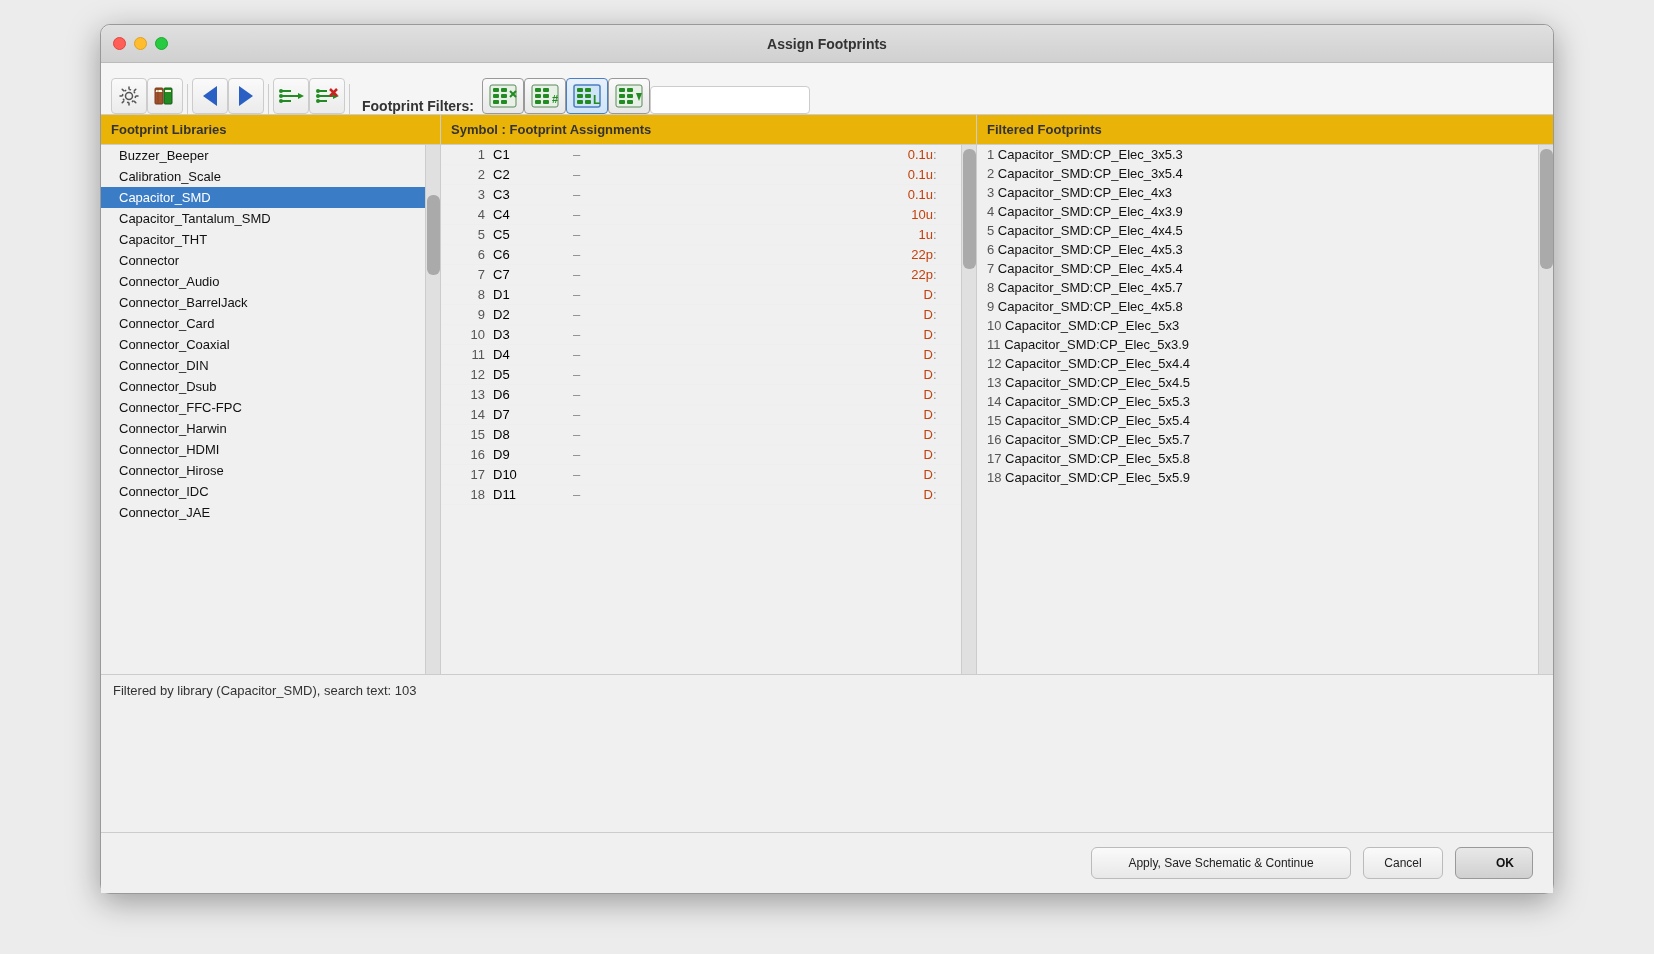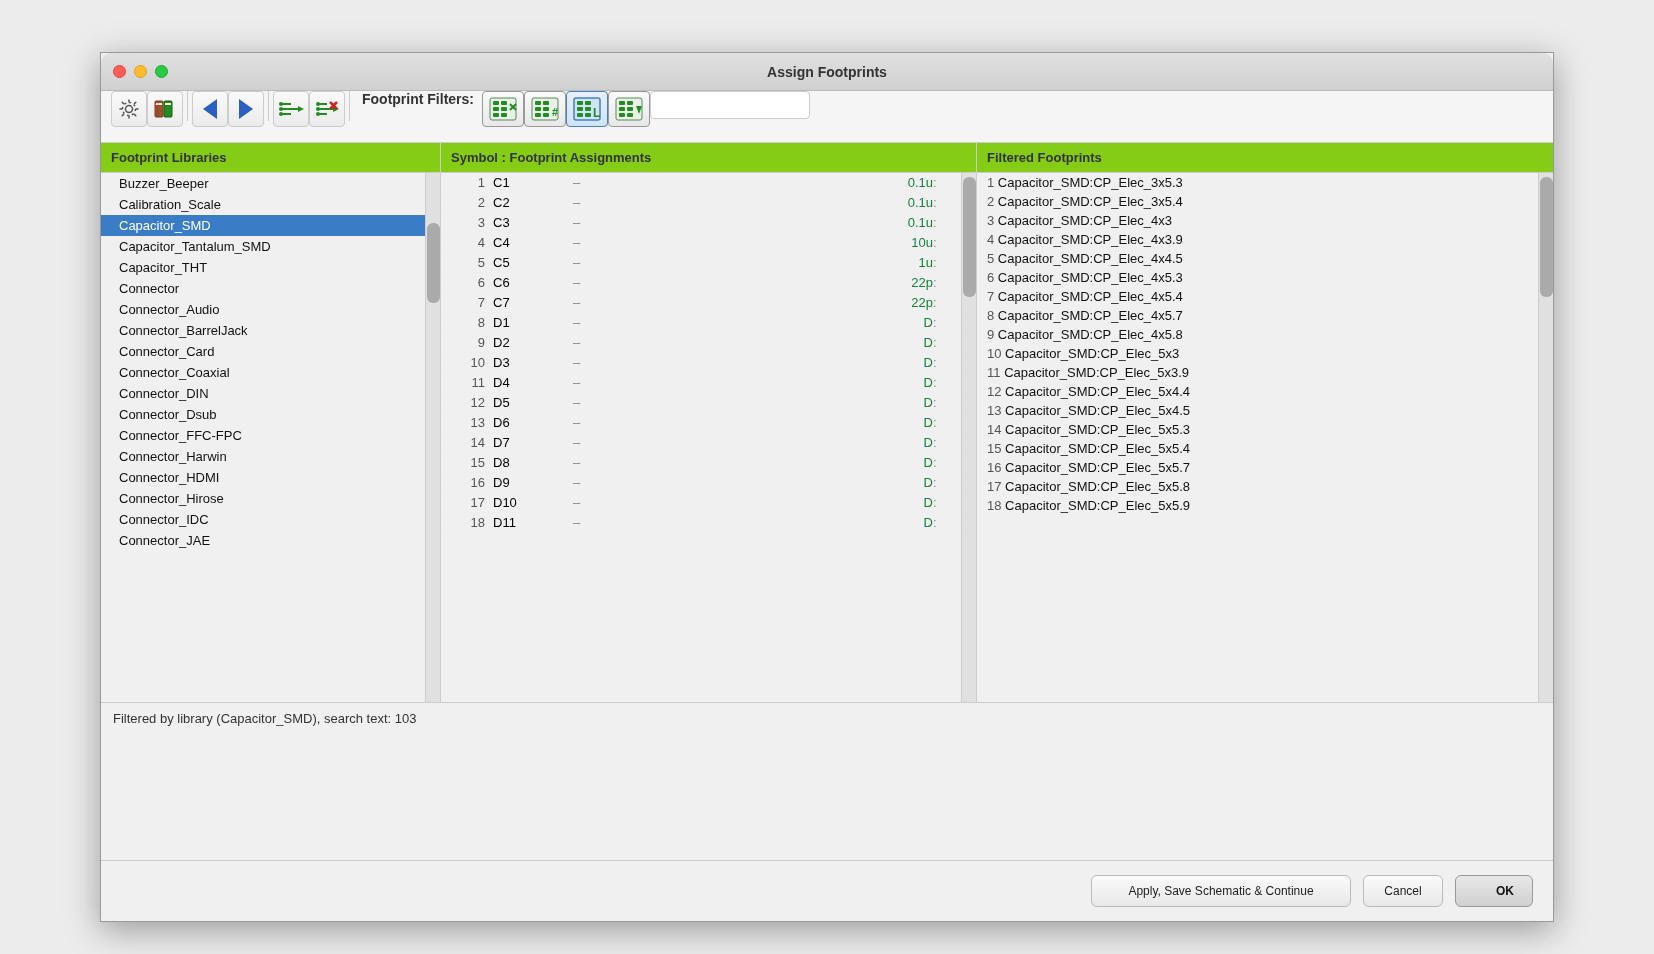--- a/index.html
+++ b/index.html
@@ -8,24 +8,24 @@
       font-size: 13px;
       background: #ececec;
       width: 1654px;
       height: 954px;
       overflow: hidden;
     }
     .window {
       width: 1454px;
       height: 870px;
       background: #f0f0f0;
-      border-radius: 0;
+      border-radius: 10px;
       border: 1px solid #999;
       box-shadow: 0 8px 32px rgba(0,0,0,0.35);
-      margin: 52px auto;
+      margin: 24px auto;
       display: flex;
       flex-direction: column;
     }
     .titlebar {
       background: linear-gradient(to bottom, #e0e0e0, #d0d0d0);
       border-radius: 10px 10px 0 0;
       height: 38px;
       display: flex;
       align-items: center;
       padding: 0 12px;
@@ -50,21 +50,21 @@
       transform: translateX(-50%);
       font-size: 14px;
       font-weight: 600;
       color: #333;
     }
     .toolbar {
       background: #f5f5f5;
       border-bottom: 1px solid #ccc;
       height: 52px;
       display: flex;
-      align-items: flex-start;
+      align-items: flex-end;
       padding: 0 10px;
     }
     .toolbar-btn {
       width: 36px;
       height: 36px;
       display: flex;
       align-items: center;
       justify-content: center;
       border: 1px solid #ccc;
       border-radius: 4px;
@@ -125,21 +125,21 @@
       border-right: 1px solid #ccc;
     }
     .panel-middle {
       flex: 1;
       border-right: 1px solid #ccc;
     }
     .panel-right {
       width: 576px;
     }
     .panel-header {
-      background: #84cc16;
+      background: #eab308;
       border-bottom: 1px solid #ccc;
       padding: 6px 10px;
       font-weight: 600;
       font-size: 13px;
       color: #333;
       height: 30px;
       display: flex;
       align-items: center;
     }
     .panel-list {
@@ -166,21 +166,21 @@
     .table-row {
       display: flex;
       padding: 2px 8px;
       border-bottom: 1px solid #eee;
       font-size: 13px;
       align-items: center;
     }
     .col-num { width: 36px; color: #555; text-align: right; margin-right: 8px; }
     .col-comp { width: 80px; }
     .col-dash { width: 20px; color: #888; }
-    .col-val { flex: 1; text-align: right; color: #15803d; }
+    .col-val { flex: 1; text-align: right; color: #c2410c; }
     .col-colon { width: 20px; color: #888; }
     .status-bar {
       background: #f0f0f0;
       border-top: 1px solid #ccc;
       padding: 6px 12px;
       font-size: 13px;
       color: #333;
       height: 32px;
       display: flex;
       align-items: center;

